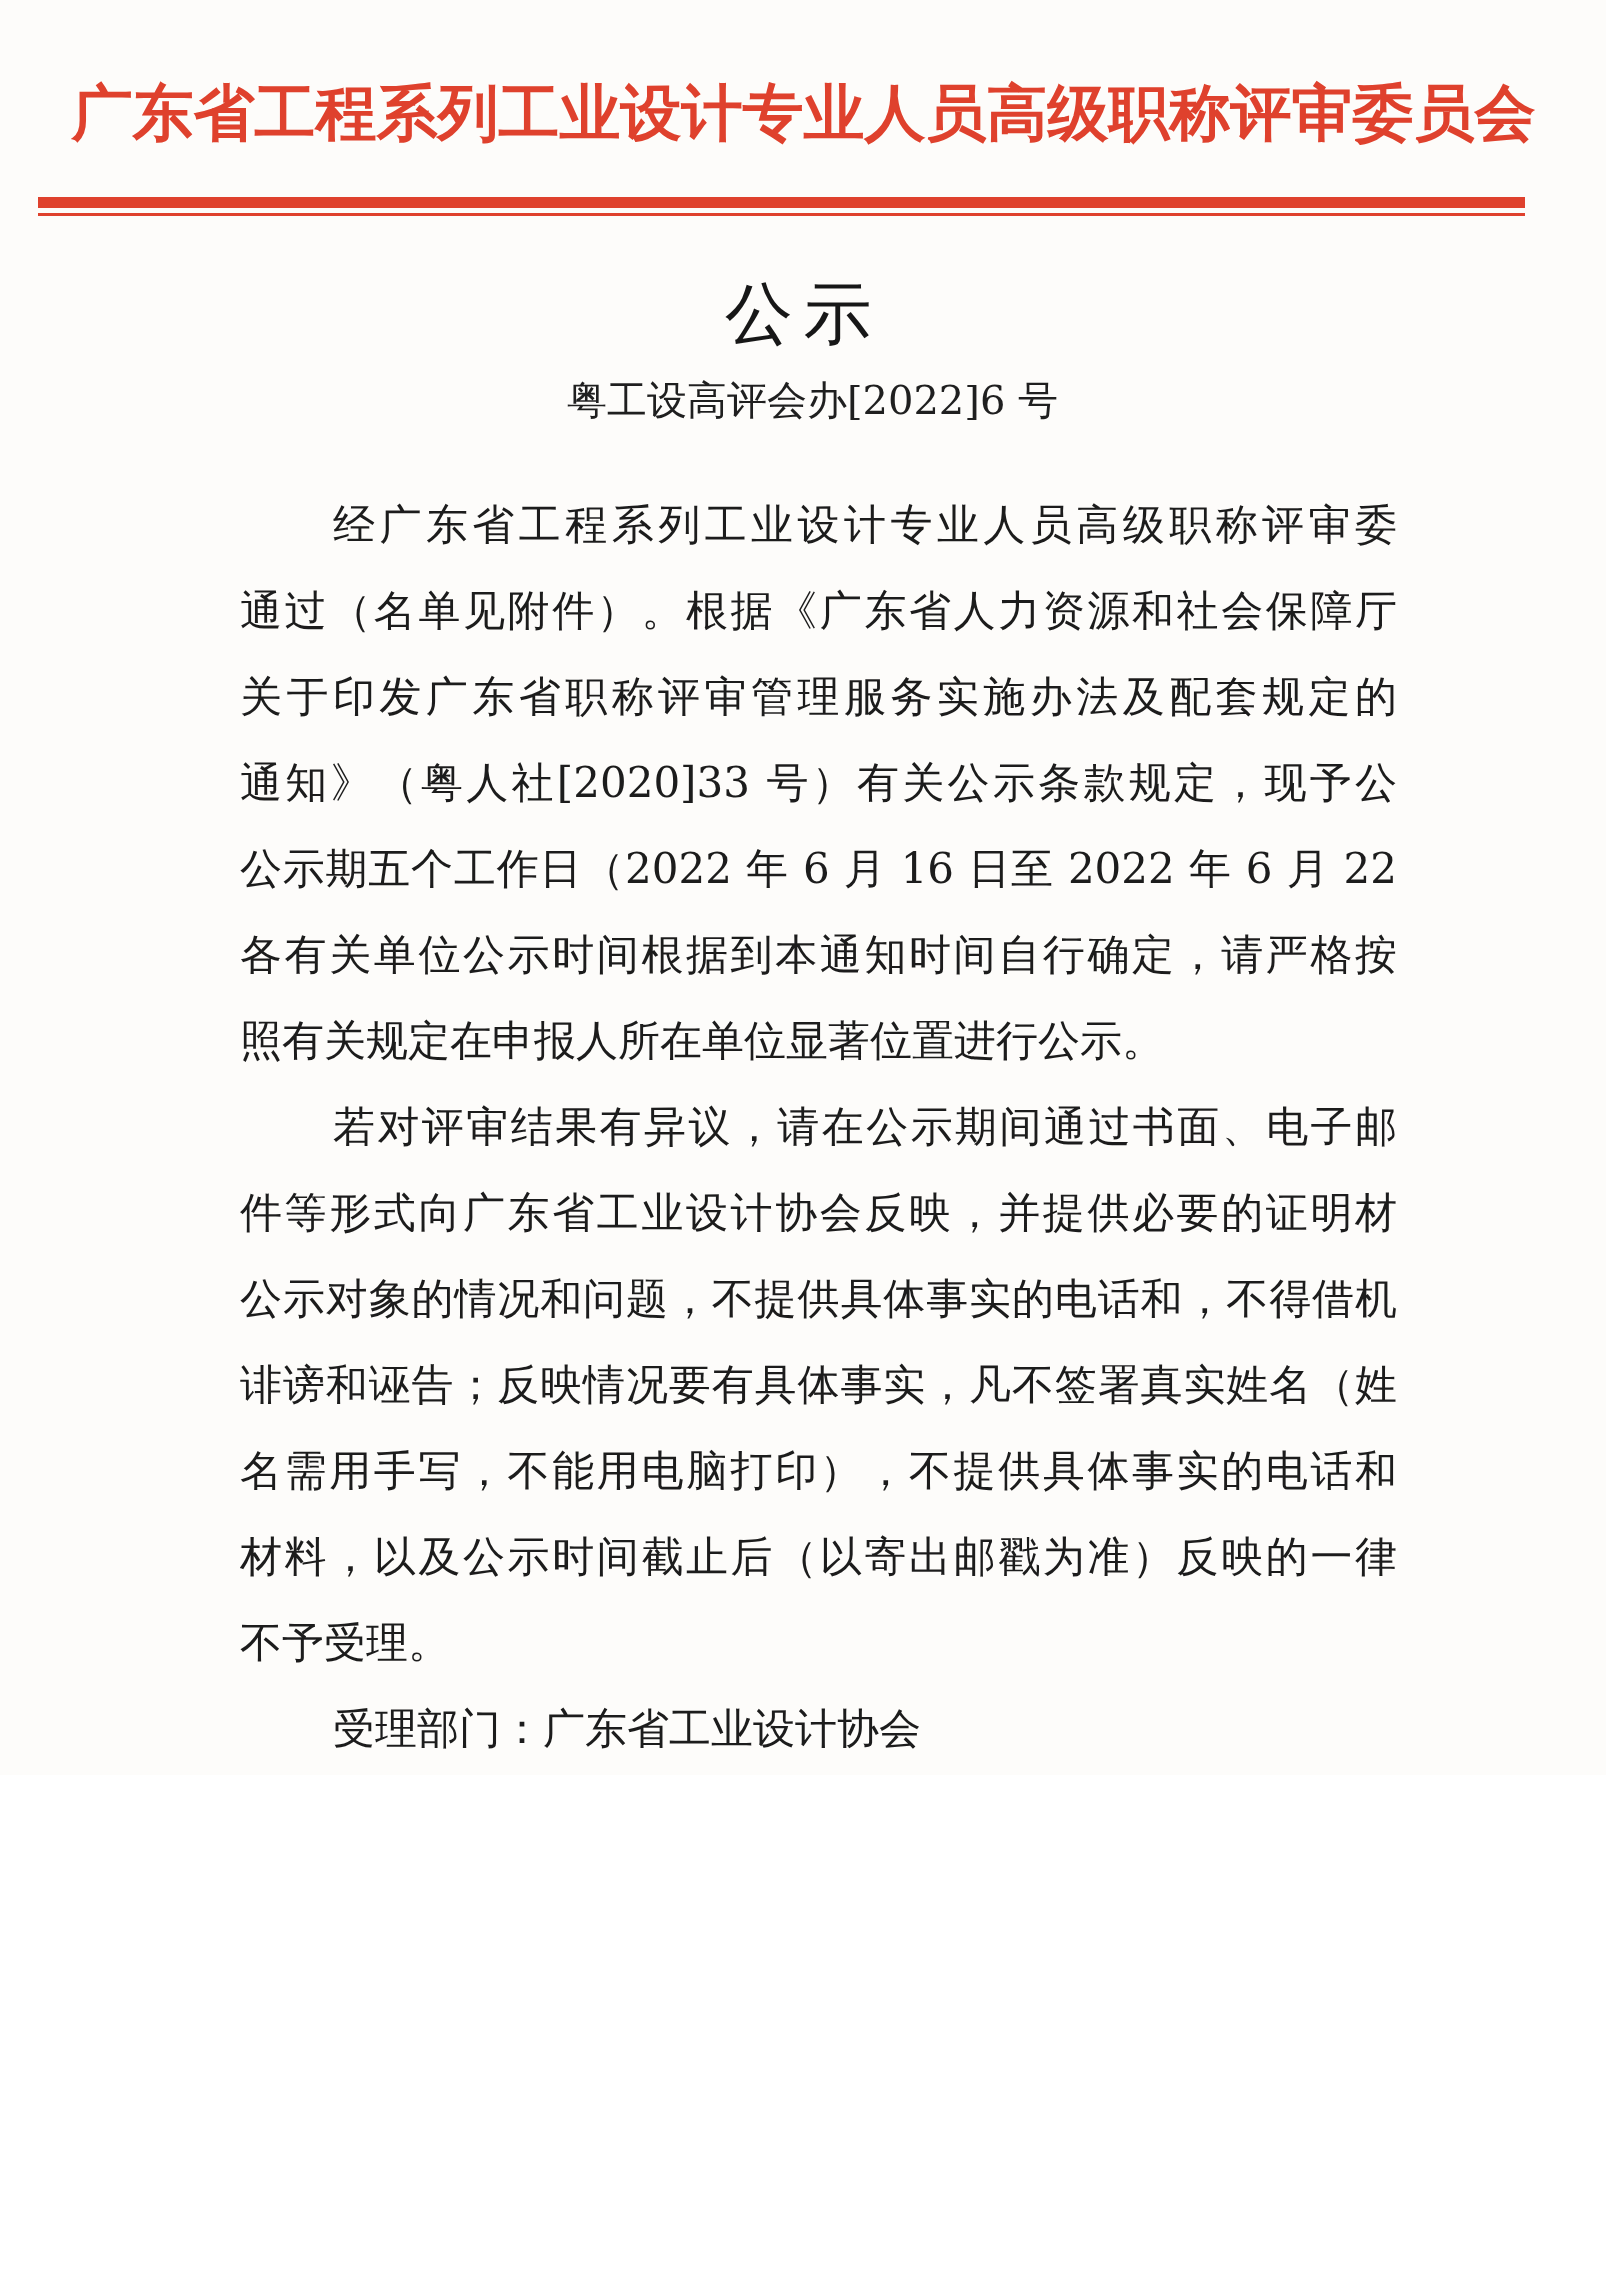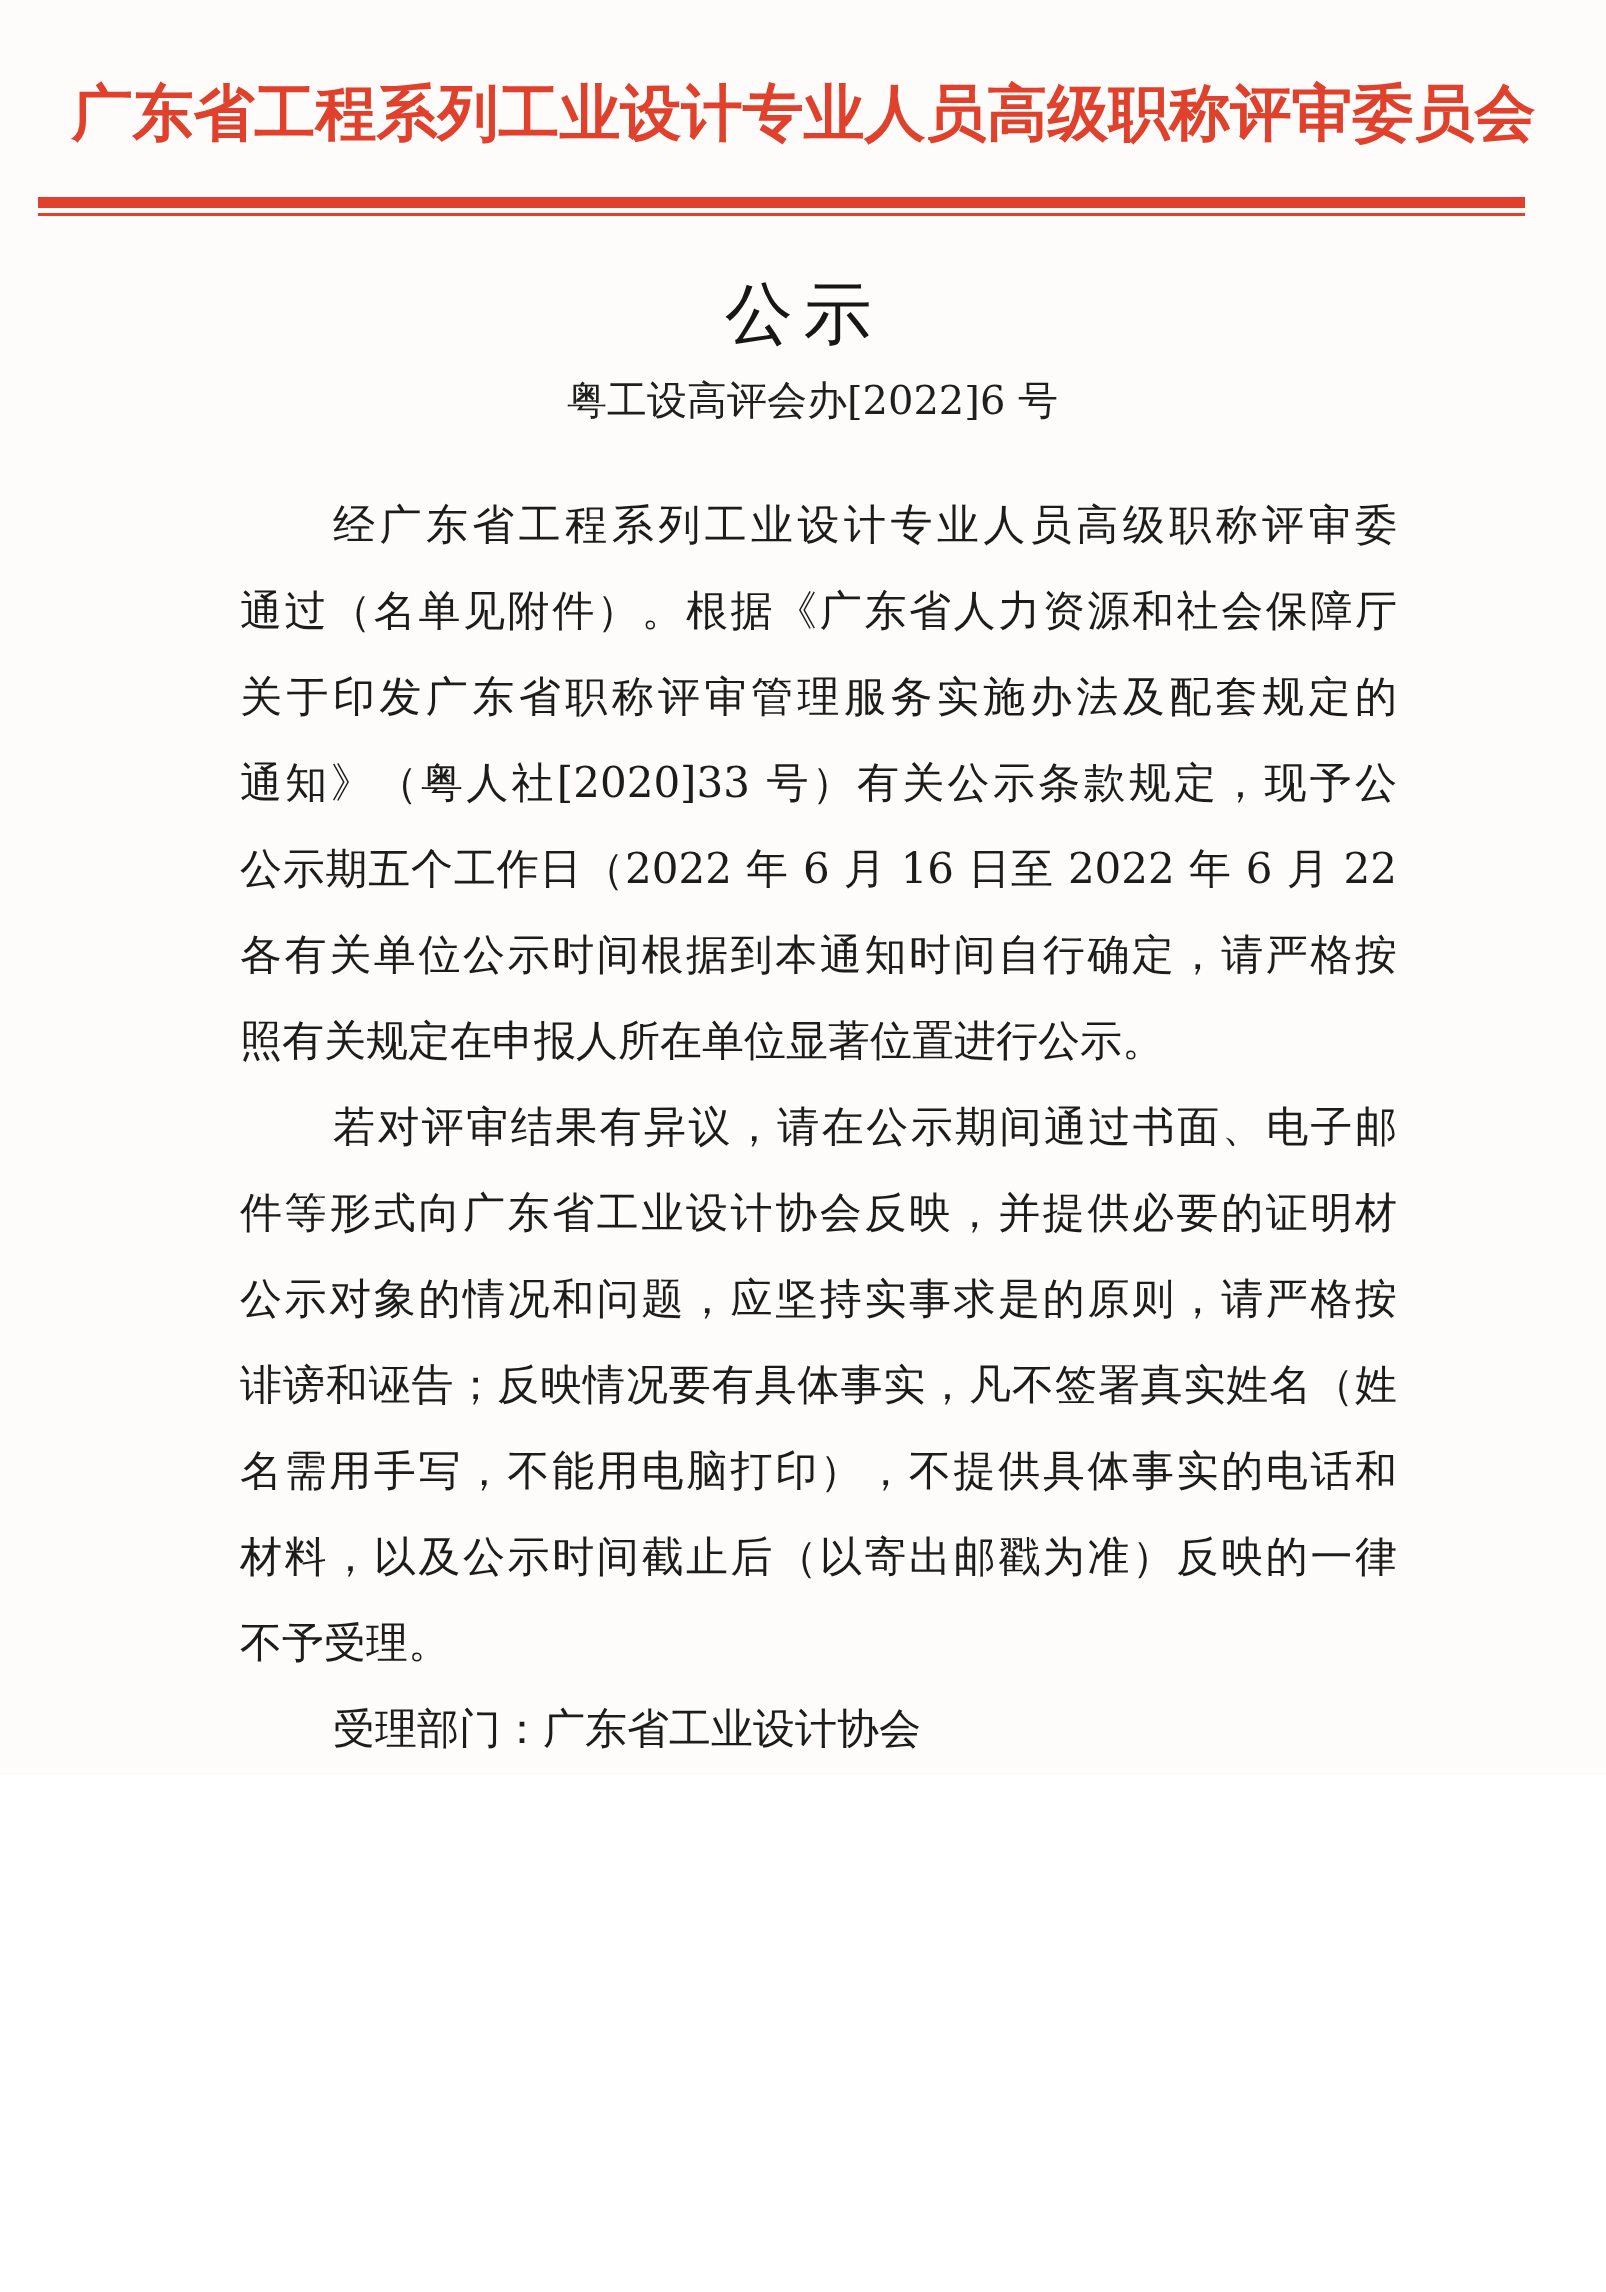--- a/index.html
+++ b/index.html
@@ -108,21 +108,21 @@
   <div class="body-text">
     <div class="line justify indent">经广东省工程系列工业设计专业人员高级职称评审委</div>
     <div class="line justify">通过（名单见附件）。根据《广东省人力资源和社会保障厅</div>
     <div class="line justify">关于印发广东省职称评审管理服务实施办法及配套规定的</div>
     <div class="line justify">通知》（粤人社[2020]33 号）有关公示条款规定，现予公示。</div>
     <div class="line justify">公示期五个工作日（2022 年 6 月 16 日至 2022 年 6 月 22 日）。</div>
     <div class="line justify">各有关单位公示时间根据到本通知时间自行确定，请严格按</div>
     <div class="line">照有关规定在申报人所在单位显著位置进行公示。</div>
     <div class="line justify indent">若对评审结果有异议，请在公示期间通过书面、电子邮</div>
     <div class="line justify">件等形式向广东省工业设计协会反映，并提供必要的证明材</div>
-    <div class="line justify">公示对象的情况和问题，应坚持实事求是的原则，请严格按</div>
+    <div class="line justify">公示对象的情况和问题，不提供具体事实的电话和，不得借机</div>
     <div class="line justify">诽谤和诬告；反映情况要有具体事实，凡不签署真实姓名（姓</div>
     <div class="line justify">名需用手写，不能用电脑打印），不提供具体事实的电话和</div>
     <div class="line justify">材料，以及公示时间截止后（以寄出邮戳为准）反映的一律</div>
     <div class="line">不予受理。</div>
     <div class="line indent">受理部门：广东省工业设计协会</div>
     <div class="line indent">联系人：卢小姐</div>
   </div>
 
   <div class="rule rule-bottom">
     <div class="rule-thin"></div>

